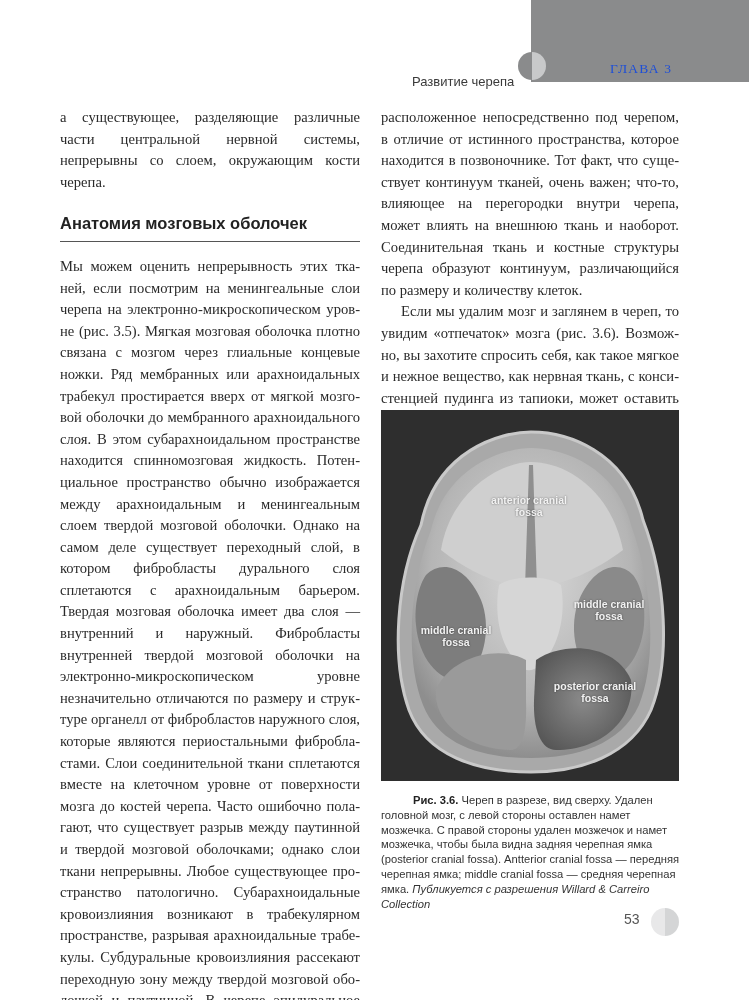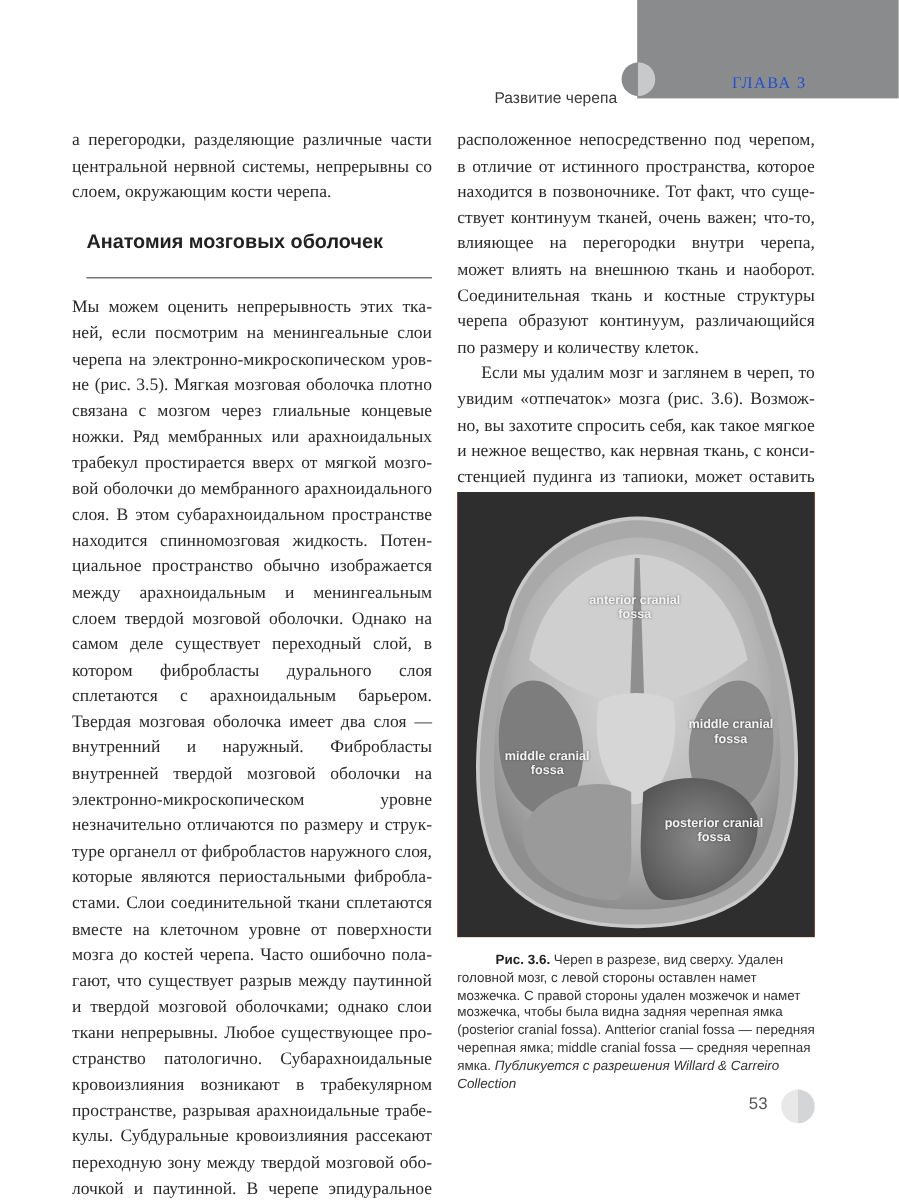--- a/index.html
+++ b/index.html
@@ -31,27 +31,27 @@
     position: absolute; font-size: 14.6px; line-height: 21.6px;
     text-align: justify; hyphens: manual;
   }
   .col p { margin: 0; }
   .col-left { left: 60px; top: 107px; width: 300px; }
   .col-right { left: 381px; top: 107px; width: 298px; }
   .indent { text-indent: 20px; }
   .section-heading {
     font-family: "Liberation Sans", "DejaVu Sans", sans-serif;
     font-size: 16.5px; color: #222; text-align: left;
-    margin: 20px 0 0 12px; padding-bottom: 18px;
+    margin: 20px 0 0 0; padding-bottom: 6px;
     border-bottom: 1.5px solid #555;
   }
   .after-heading { margin-top: 14px !important; }
   .figure {
     position: absolute; left: 381px; top: 410px; width: 298px; height: 371px;
-    background: #c2410c; overflow: hidden;
+    background: #14532d; overflow: hidden;
   }
   .skull { position: absolute; left: 0; top: 0; width: 298px; height: 371px; }
   .fig-label {
     position: absolute; color: #f2f2f2; text-align: center;
     font-family: "Liberation Sans", "DejaVu Sans", sans-serif;
     font-size: 10.5px; font-weight: bold; line-height: 12px;
     text-shadow: 0 0 2px rgba(0,0,0,0.5);
   }
   .caption {
     position: absolute; left: 381px; top: 793px; width: 300px;
@@ -73,21 +73,21 @@
 </style>
 </head>
 <body>
 
 <div class="header-block"></div>
 <div class="header-section">Развитие черепа</div>
 <div class="header-circle"></div>
 <div class="header-chapter">ГЛАВА 3</div>
 
 <div class="col col-left">
-  <p>а перегородки, разделяющие различные части центральной нервной системы, непрерывны со слоем, окружающим кости черепа.</p>
+  <p>а существующее, разделяющие различные части центральной нервной системы, непрерывны со слоем, окружающим кости черепа.</p>
   <h2 class="section-heading">Анатомия мозговых оболочек</h2>
   <p class="indent after-heading" style="text-indent:0">Мы можем оценить непрерывность этих тка­ней, если посмотрим на менингеальные слои черепа на электронно-микроскопическом уров­не (рис. 3.5). Мягкая мозговая оболочка плот­но связана с мозгом через глиальные концевые ножки. Ряд мембранных или арахноидальных трабекул простирается вверх от мягкой мозго­вой оболочки до мембранного арахноидального слоя. В этом субарахноидальном пространстве находится спинномозговая жидкость. Потен­циальное пространство обычно изображается между арахноидальным и менингеальным слоем твердой мозговой оболочки. Однако на самом деле существует переходный слой, в котором фи­бробласты дурального слоя сплетаются с арахно­идальным барьером. Твердая мозговая оболочка имеет два слоя — внутренний и наружный. Фи­бробласты внутренней твердой мозговой обо­лочки на электронно-микроскопическом уровне незначительно отличаются по размеру и струк­туре органелл от фибробластов наружного слоя, которые являются периостальными фибробла­стами. Слои соединительной ткани сплетают­ся вместе на клеточном уровне от поверхности мозга до костей черепа. Часто ошибочно пола­гают, что существует разрыв между паутинной и твердой мозговой оболочками; однако слои ткани непрерывны. Любое существующее про­странство патологично. Субарахноидальные кровоизлияния возникают в трабекулярном пространстве, разрывая арахноидальные трабе­кулы. Субдуральные кровоизлияния рассекают переходную зону между твердой мозговой обо­лочкой и паутинной. В черепе эпидуральное про­странство — это потенциальное пространство,</p>
 </div>
 
 <div class="col col-right">
   <p>расположенное непосредственно под черепом, в отличие от истинного пространства, которое находится в позвоночнике. Тот факт, что суще­ствует континуум тканей, очень важен; что-то, влияющее на перегородки внутри черепа, может влиять на внешнюю ткань и наоборот. Соедини­тельная ткань и костные структуры черепа об­разуют континуум, различающийся по размеру и количеству клеток.</p>
   <p class="indent">Если мы удалим мозг и заглянем в череп, то увидим «отпечаток» мозга (рис. 3.6). Возмож­но, вы захотите спросить себя, как такое мягкое и нежное вещество, как нервная ткань, с конси­стенцией пудинга из тапиоки, может оставить след в твердой костной структуре. Чтобы отве-</p>
 </div>
 
 <div class="figure">

